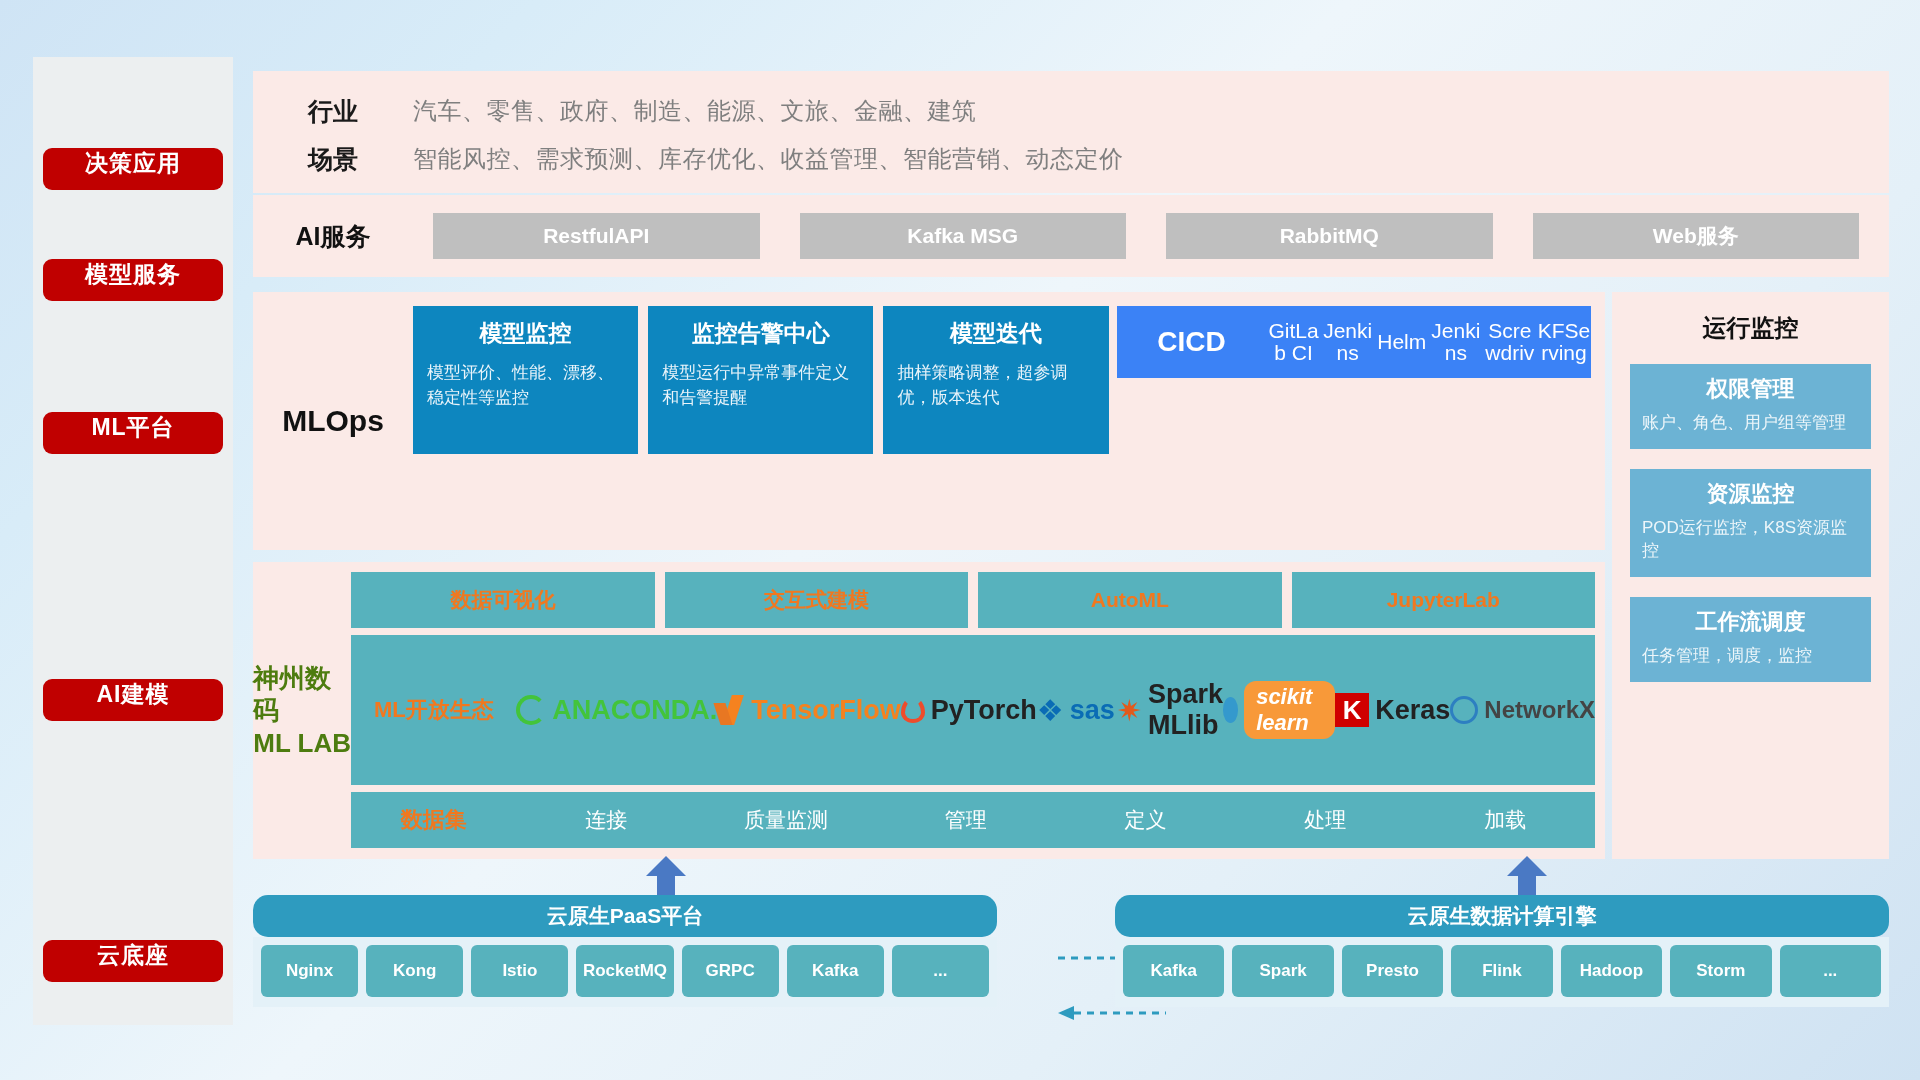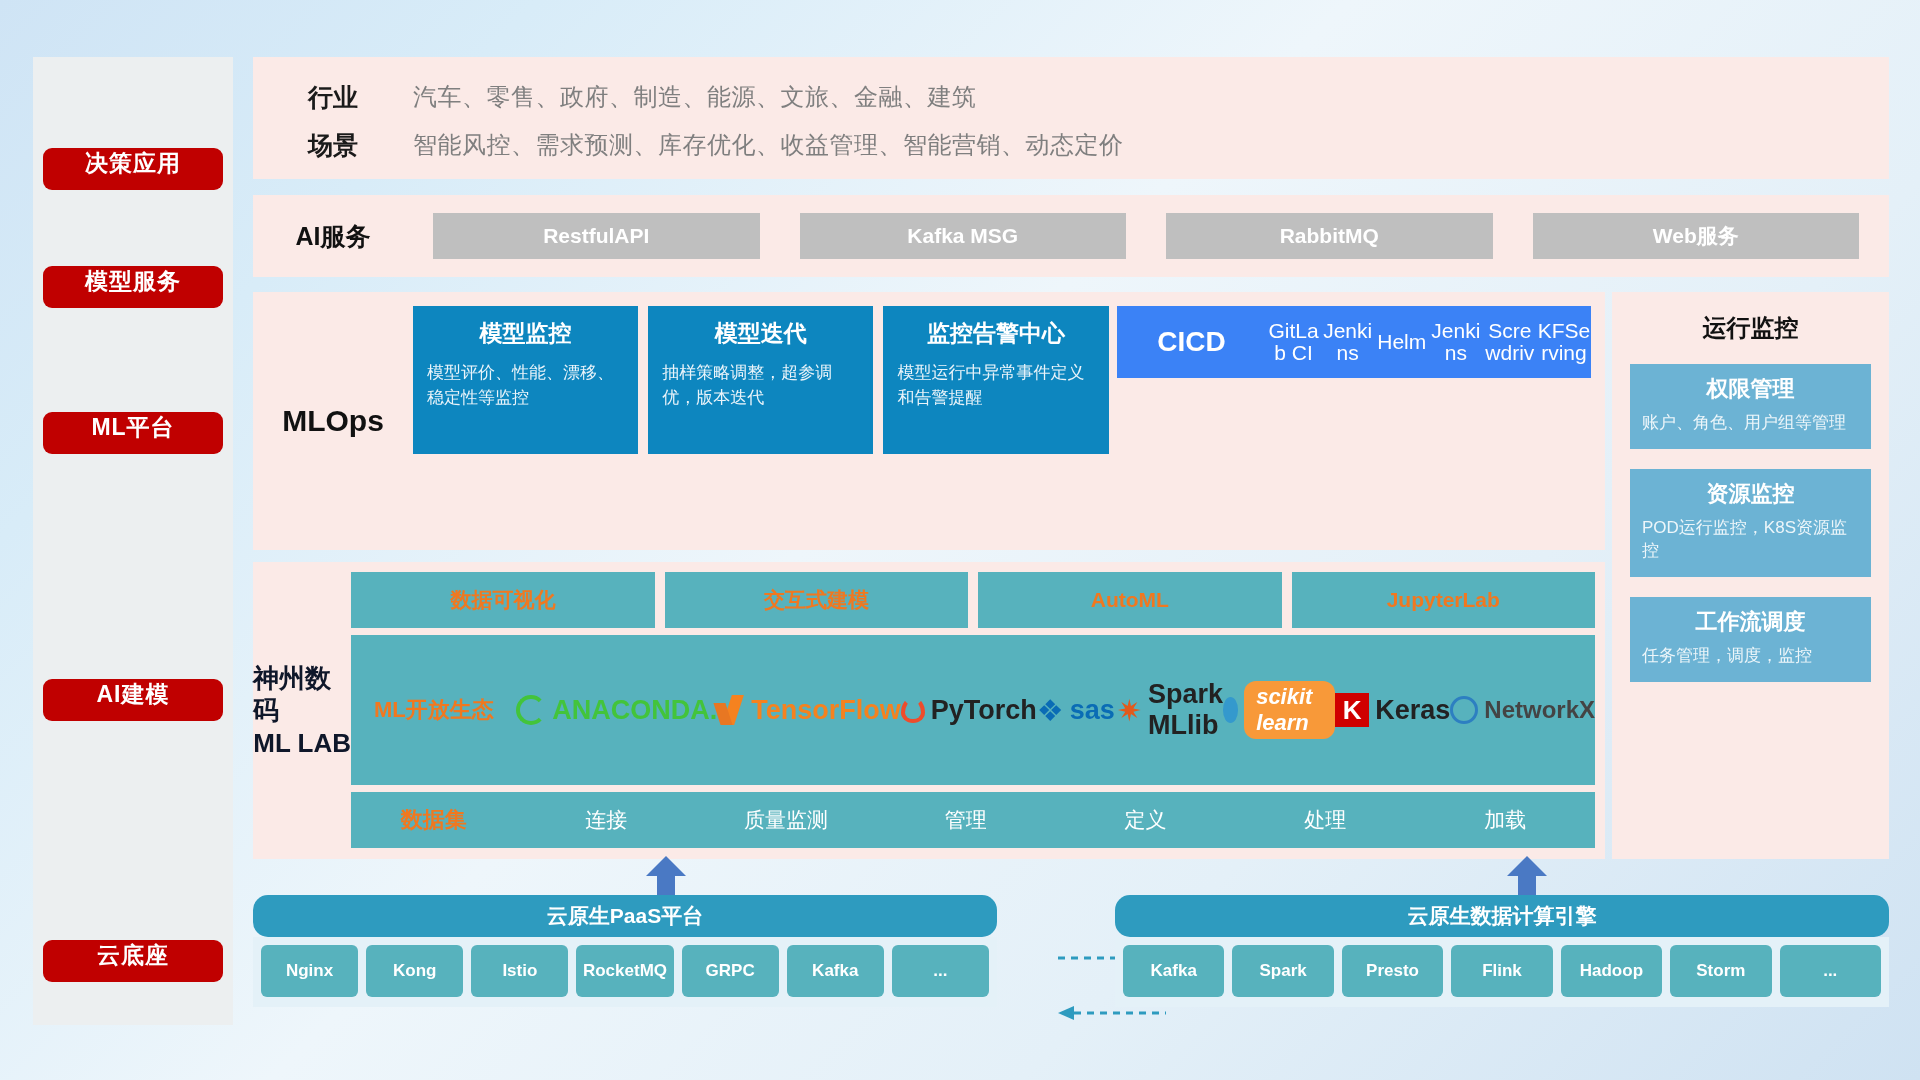--- a/index.html
+++ b/index.html
@@ -21,21 +21,21 @@
     position: absolute; left: 43px;
     width: 180px; height: 42px;
     background: #c00000; color: #fff;
     border-radius: 9px;
     display: flex; align-items: flex-start; justify-content: center;
     font-size: 23px; font-weight: bold; letter-spacing: 1px;
   }
 
   
   #row-industry {
-    position: absolute; left: 253px; top: 57px;
+    position: absolute; left: 253px; top: 71px;
     width: 1636px; height: 122px;
     background: #fbeae7;
     padding: 16px 0 0 0;
   }
   .kv-row { display: flex; align-items: center; height: 48px; }
   .kv-key {
     width: 160px; text-align: center;
     font-size: 25px; font-weight: bold; color: #1a1a1a;
   }
   .kv-val { font-size: 24px; color: #7f7f7f; letter-spacing: .5px; }
@@ -109,21 +109,21 @@
   
   #row-lab {
     position: absolute; left: 253px; top: 562px;
     width: 1352px; height: 297px;
     background: #fbeae7;
     display: flex;
   }
   #lab-label {
     width: 160px; display: flex; flex-direction: column;
     align-items: center; justify-content: center;
-    font-size: 26px; font-weight: bold; color: #0f172a; line-height: 1.25;
+    font-size: 26px; font-weight: bold; color: #4d7c0f; line-height: 1.25;
   }
   #lab-body { flex: 1; padding: 10px 10px 10px 0; display: flex; flex-direction: column; gap: 7px; }
   #lab-tools { display: flex; gap: 10px; height: 56px; }
   .lab-tool {
     flex: 1; background: #57b2bd; color: #f07820;
     display: flex; align-items: center; justify-content: center;
     font-size: 21px; font-weight: bold;
   }
   #lab-eco {
     background: #57b2bd; height: 150px; display: flex; align-items: center;
@@ -192,21 +192,21 @@
   .spark-star { color: #e25a1c; font-size: 30px; }
 </style>
 </head>
 <body>
 
 <div id="left-rail"></div>
 
 <div class="rail-badge" style="top:148px">
   <span>决策应用</span>
 </div>
-<div class="rail-badge" style="top:266px">
+<div class="rail-badge" style="top:259px">
   <span>模型服务</span>
 </div>
 <div class="rail-badge" style="top:412px">
   <span>ML平台</span>
 </div>
 <div class="rail-badge" style="top:679px">
   <span>AI建模</span>
 </div>
 <div class="rail-badge" style="top:940px">
   <span>云底座</span>
@@ -235,26 +235,26 @@
 
 <div id="row-mlops">
   <div id="mlops-label">MLOps</div>
   <div id="mlops-body">
     <div id="mlops-cards">
       <div class="mlops-card">
         <h4>模型监控</h4>
         <p>模型评价、性能、漂移、稳定性等监控</p>
       </div>
       <div class="mlops-card">
+        <h4>监控告警中心</h4>
+        <p>模型运行中异常事件定义和告警提醒</p>
+      </div>
+      <div class="mlops-card">
         <h4>模型迭代</h4>
         <p>抽样策略调整，超参调优，版本迭代</p>
-      </div>
-      <div class="mlops-card">
-        <h4>监控告警中心</h4>
-        <p>模型运行中异常事件定义和告警提醒</p>
       </div>
     </div>
     <div id="cicd-bar">
       <div id="cicd-title">CICD</div>
       <div class="cicd-item">GitLab CI</div>
       <div class="cicd-item">Jenkins</div>
       <div class="cicd-item">Helm</div>
       <div class="cicd-item">Jenkins</div>
       <div class="cicd-item">Screwdriver</div>
       <div class="cicd-item">KFServing</div>

